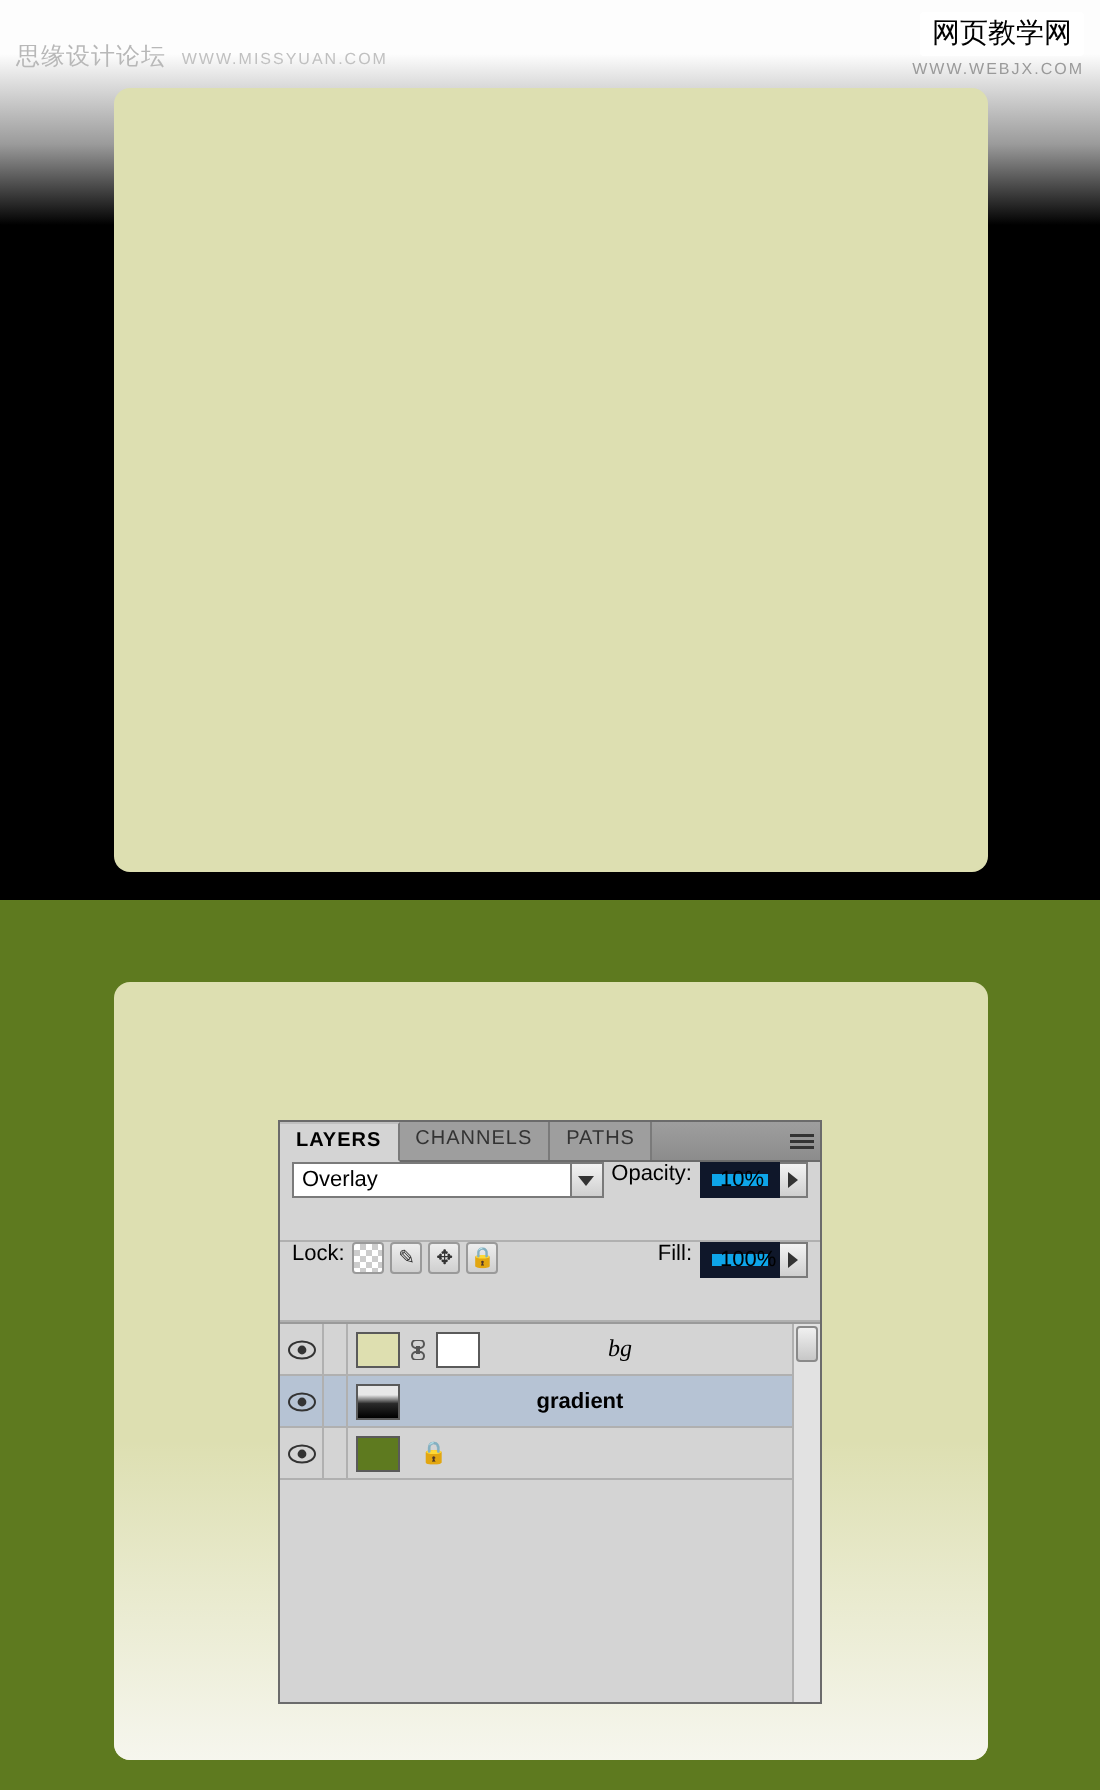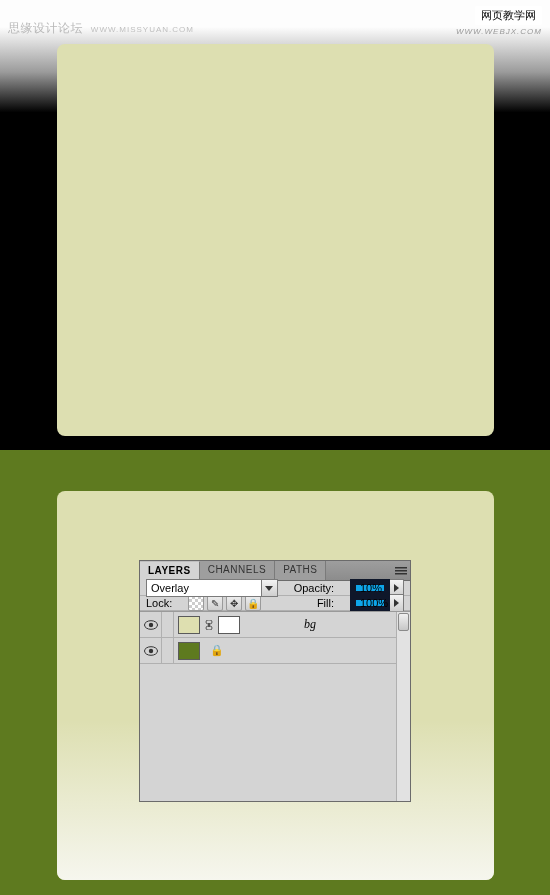--- a/index.html
+++ b/index.html
@@ -43,31 +43,30 @@
   }
   .watermark-right {
     position: absolute;
     top: 6px; right: 8px;
     text-align: right;
   }
   .watermark-right .box {
     display: inline-block;
     background: #fff;
     color: #000;
-    font-size: 11px;
+    font-size: 14px;
     font-family: "SimHei","Microsoft YaHei",sans-serif;
     padding: 2px 6px;
     border-radius: 2px;
   }
   .watermark-right .sub {
     color: #9a9a9a;
     font-size: 8px;
     letter-spacing: 1px;
     margin-top: 2px;
-    font-style: italic;
   }
 
   .canvas-card {
     position: absolute;
     background: #dddfb1;
     border-radius: 8px;
   }
   .canvas-top {
     top: 44px; left: 57px;
     width: 437px; height: 392px;
@@ -129,24 +128,24 @@
     width: 18px;
     display: flex;
     align-items: center;
     justify-content: center;
     color: #333;
   }
   .panel-menu svg { display:block; }
 
   .panel-row {
     display: flex;
-    align-items: center;
-    height: 15px;
+    align-items: flex-start;
+    height: 40px;
     padding: 0 6px;
-    gap: 16px;
+    gap: 4px;
     border-bottom: 1px solid #b0b0b0;
     background: #d4d4d4;
   }
   .panel-row .label { white-space: nowrap; }
 
   .dropdown {
     flex: 1;
     display: flex;
     align-items: center;
     height: 18px;
@@ -385,20 +384,34 @@
               <rect x="1" y="6" width="6" height="4" rx="2" fill="none" stroke="#555" stroke-width="1"></rect>
               <rect x="3" y="3" width="2" height="4" fill="#555"></rect>
             </svg>
         </div>
         <div class="thumb mask"></div>
       </div>
       <div class="cell name-cell">bg</div>
       <div class="cell lock-cell"></div>
     </div>
 
+    <div class="layer-row selected">
+      <div class="cell eye-cell">
+        <svg class="eye-icon" viewBox="0 0 14 10">
+          <ellipse cx="7" cy="5" rx="6.5" ry="4.3" fill="none" stroke="#333" stroke-width="1"></ellipse>
+          <circle cx="7" cy="5" r="2.2" fill="#333"></circle>
+        </svg>
+      </div>
+      <div class="cell link-cell"></div>
+      <div class="cell thumb-cell">
+        <div class="thumb gradient"></div>
+      </div>
+      <div class="cell name-cell bold">gradient</div>
+      <div class="cell lock-cell"></div>
+    </div>
 
     <div class="layer-row">
       <div class="cell eye-cell">
         <svg class="eye-icon" viewBox="0 0 14 10">
           <ellipse cx="7" cy="5" rx="6.5" ry="4.3" fill="none" stroke="#333" stroke-width="1"></ellipse>
           <circle cx="7" cy="5" r="2.2" fill="#333"></circle>
         </svg>
       </div>
       <div class="cell link-cell"></div>
       <div class="cell thumb-cell">

